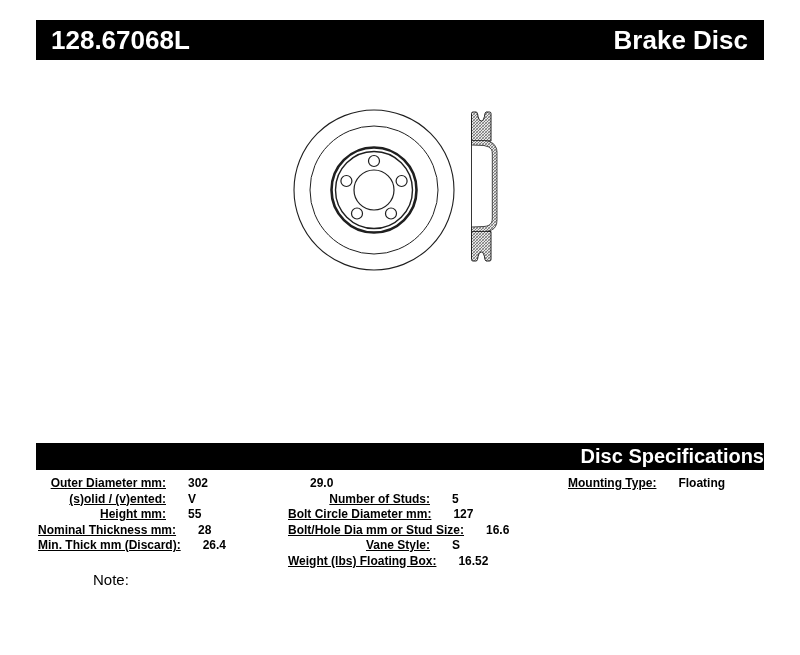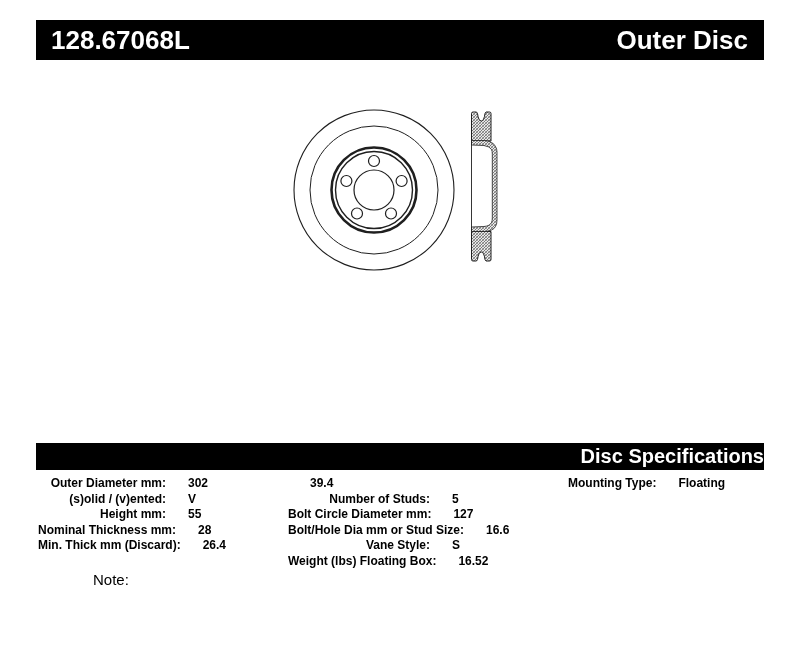--- a/index.html
+++ b/index.html
@@ -14,40 +14,40 @@
   .header-bar{
     top:20px;height:40px;line-height:40px;font-size:26px;
     display:flex;justify-content:space-between;padding:0 16px 0 15px;
   }
   .spec-bar{
     top:443px;height:27px;line-height:27px;font-size:20px;text-align:right;
   }
   .drawing-svg{position:absolute;left:285px;top:100px;}
   .spec-col{position:absolute;top:476px;font-size:12px;font-weight:bold;}
   .spec-col .spec-row{display:flex;line-height:15.5px;white-space:nowrap;}
-  .spec-label{text-align:right;}
+  .spec-label{text-align:right;text-decoration:underline;}
   .spec-value{margin-left:22px;text-align:left;}
   .col-left{left:38px;width:235px;}
   .col-left .spec-label{flex:0 0 128px;}
   .col-center{left:288px;width:265px;}
   .col-center .spec-label{flex:0 0 142px;}
   .col-right{left:568px;width:195px;}
   .col-right .spec-label{flex:0 0 85px;text-align:center;}
   .note-label{
     position:absolute;left:93px;top:571px;font-size:15px;font-weight:normal;
   }
 </style>
 </head>
 <body>
 
 <div class="page">
 
   <div class="bar header-bar">
     <span>128.67068L</span>
-    <span>Outer Disc</span>
+    <span>Brake Disc</span>
   </div>
 
   <svg class="drawing-svg" width="225" height="185" viewBox="285 100 225 185" xmlns="http://www.w3.org/2000/svg">
     <defs>
       <pattern id="xhatch" width="3" height="3" patternUnits="userSpaceOnUse">
         <rect width="3" height="3" fill="#e8e8e8"></rect>
         <path d="M0,3 L3,0" stroke="#3a3a3a" stroke-width="0.6"></path>
         <path d="M0,0 L3,3" stroke="#6a6a6a" stroke-width="0.5"></path>
       </pattern>
     </defs>
@@ -101,21 +101,21 @@
       <span class="spec-value">28</span>
     </div>
     <div class="spec-row">
       <span class="spec-label">Min. Thick mm (Discard):</span>
       <span class="spec-value">26.4</span>
     </div>
   </div>
 
   <div class="spec-col col-center">
     <div class="spec-row">
-      <span class="spec-value">39.4</span>
+      <span class="spec-value">29.0</span>
     </div>
     <div class="spec-row">
       <span class="spec-label">Number of Studs:</span>
       <span class="spec-value">5</span>
     </div>
     <div class="spec-row">
       <span class="spec-label">Bolt Circle Diameter mm:</span>
       <span class="spec-value">127</span>
     </div>
     <div class="spec-row">

